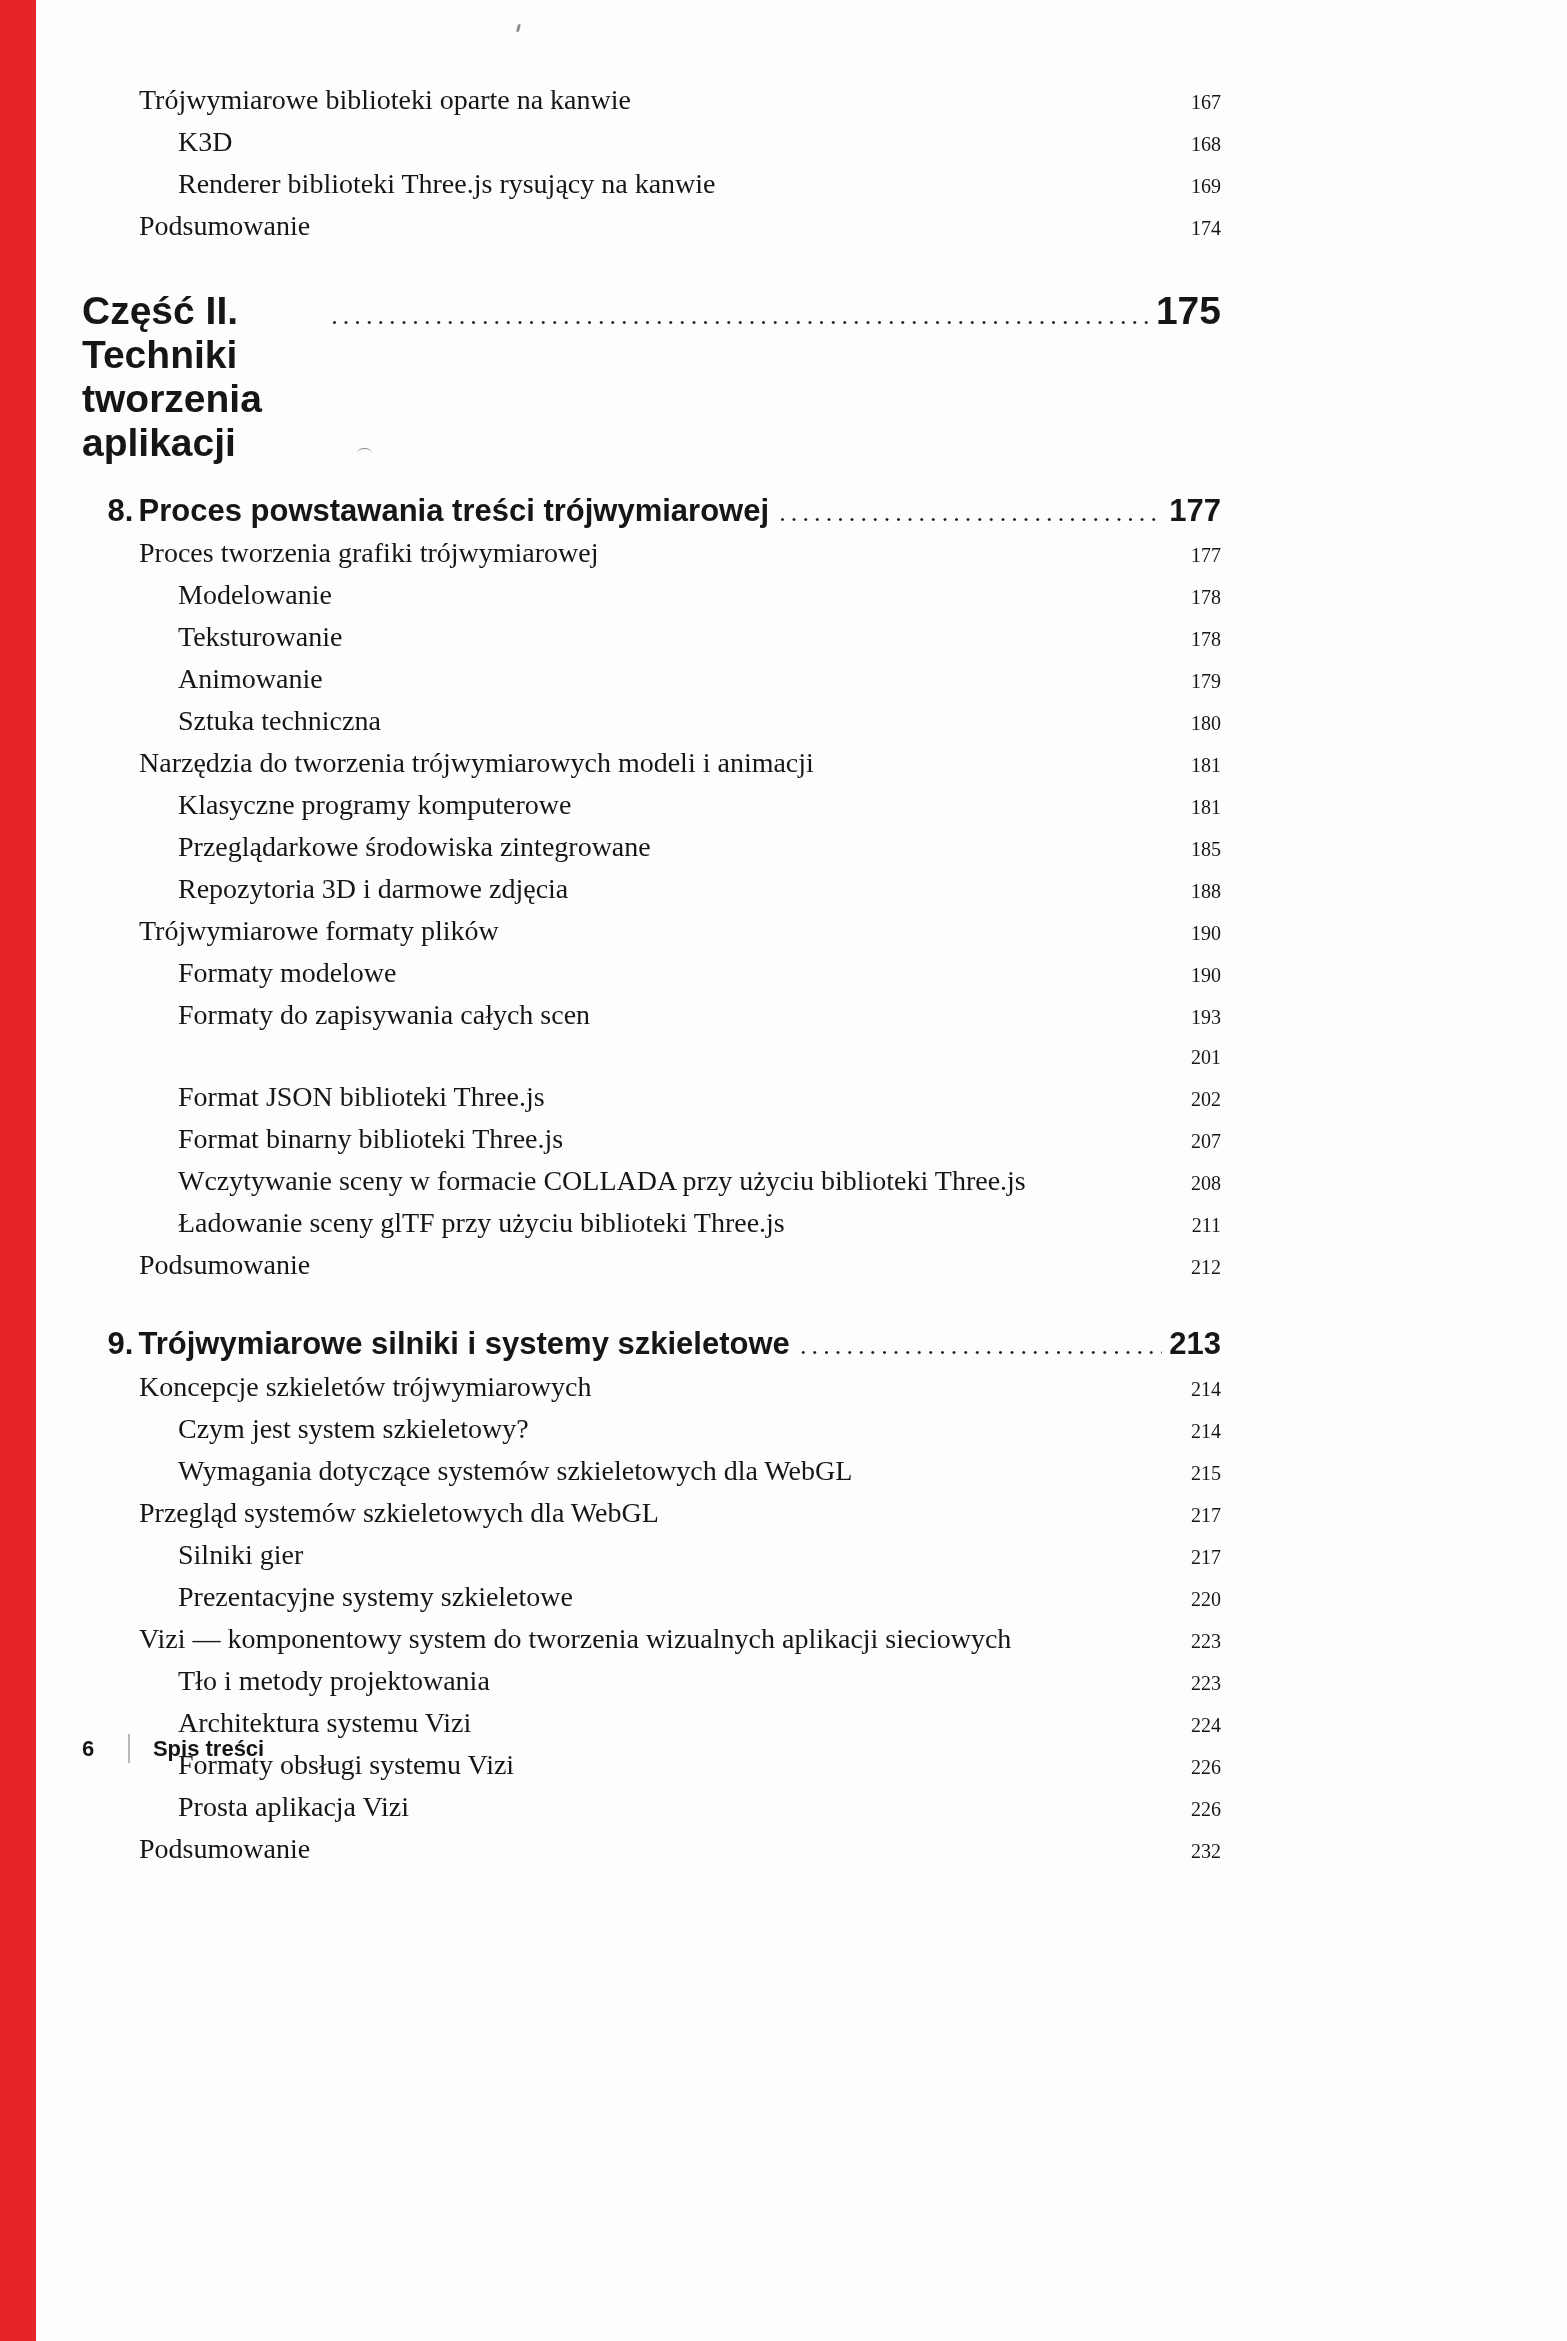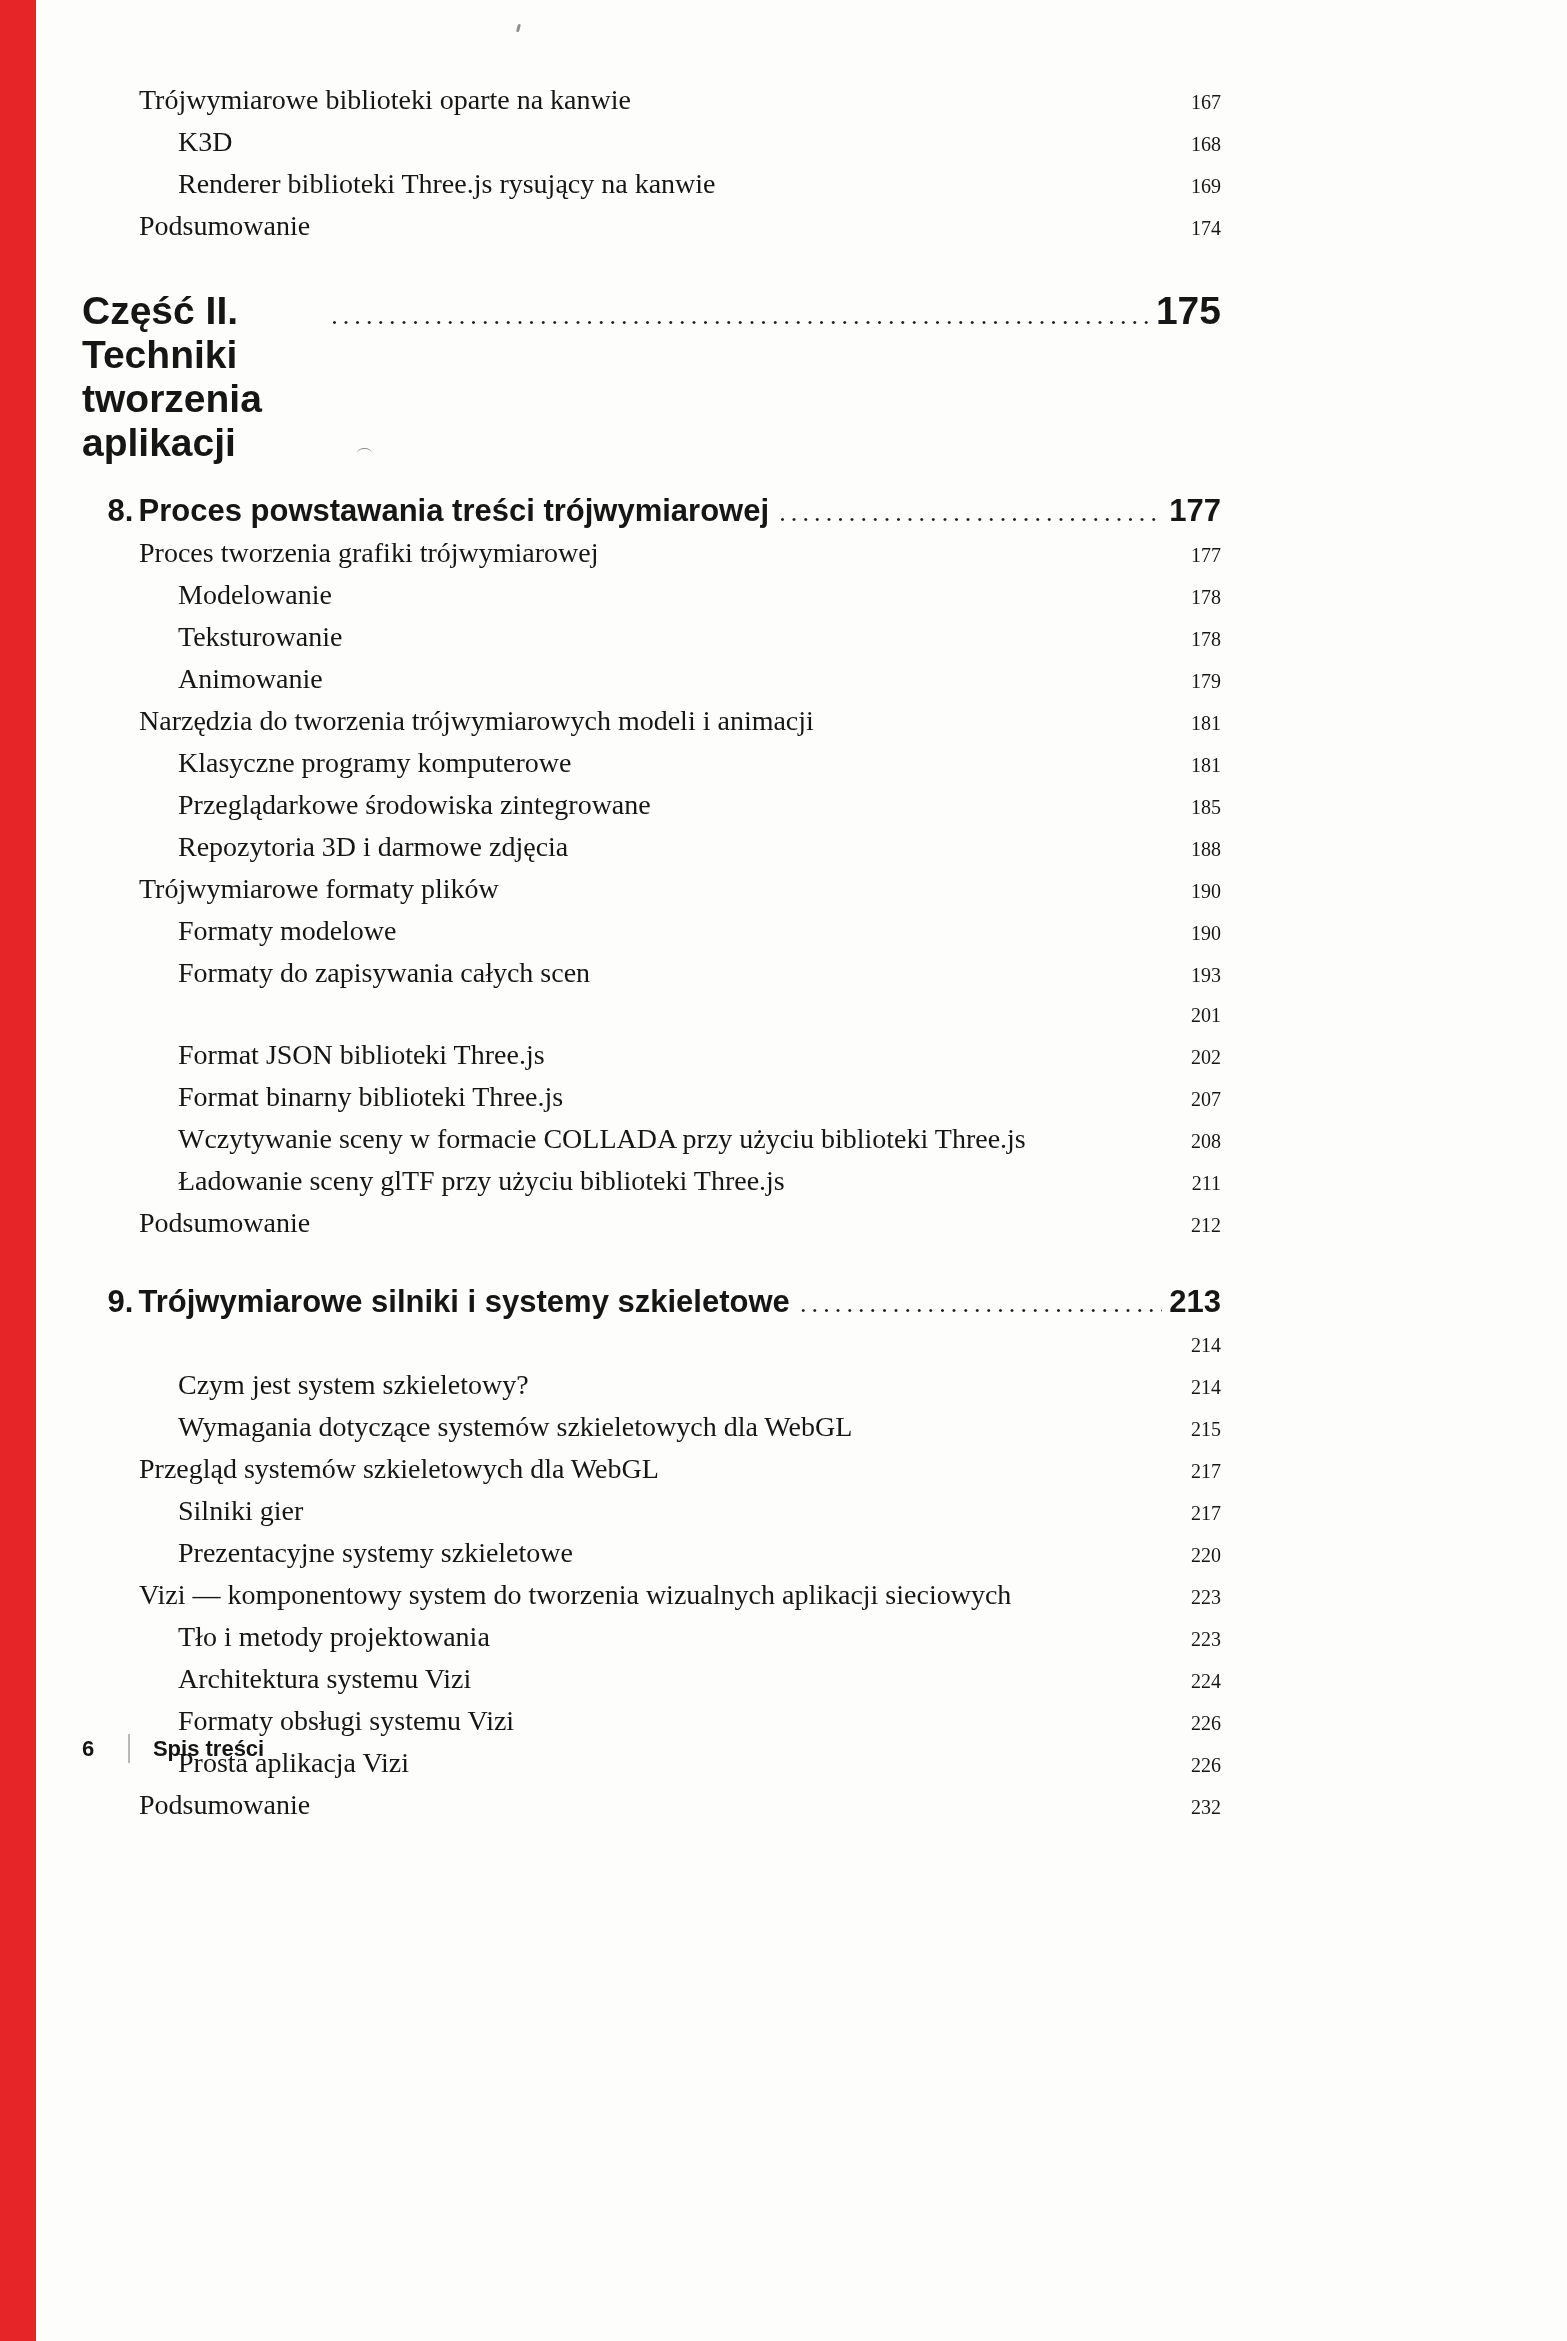--- a/index.html
+++ b/index.html
@@ -114,20 +114,25 @@
           <div class="toc-row level2">
             <span class="entry-label">Teksturowanie</span>
             <span class="spacer"></span>
             <span class="entry-page">178</span>
           </div>
           <div class="toc-row level2">
             <span class="entry-label">Animowanie</span>
             <span class="spacer"></span>
             <span class="entry-page">179</span>
           </div>
+          <div class="toc-row level2">
+            <span class="entry-label">Sztuka techniczna</span>
+            <span class="spacer"></span>
+            <span class="entry-page">180</span>
+          </div>
           <div class="toc-row level1">
             <span class="entry-label">Narzędzia do tworzenia trójwymiarowych modeli i animacji</span>
             <span class="spacer"></span>
             <span class="entry-page">181</span>
           </div>
           <div class="toc-row level2">
             <span class="entry-label">Klasyczne programy komputerowe</span>
             <span class="spacer"></span>
             <span class="entry-page">181</span>
           </div>
@@ -187,20 +192,21 @@
           </div>
         </div>
         <div class="chapter">
           <div class="chapter-heading">
             <span class="chapter-num">9.</span>
             <span class="chapter-title">Trójwymiarowe silniki i systemy szkieletowe</span>
             <span class="dots"></span>
             <span class="chapter-page">213</span>
           </div>
           <div class="toc-row level1">
+            <span class="entry-label">Koncepcje szkieletów trójwymiarowych</span>
             <span class="spacer"></span>
             <span class="entry-page">214</span>
           </div>
           <div class="toc-row level2">
             <span class="entry-label">Czym jest system szkieletowy?</span>
             <span class="spacer"></span>
             <span class="entry-page">214</span>
           </div>
           <div class="toc-row level2">
             <span class="entry-label">Wymagania dotyczące systemów szkieletowych dla WebGL</span>

